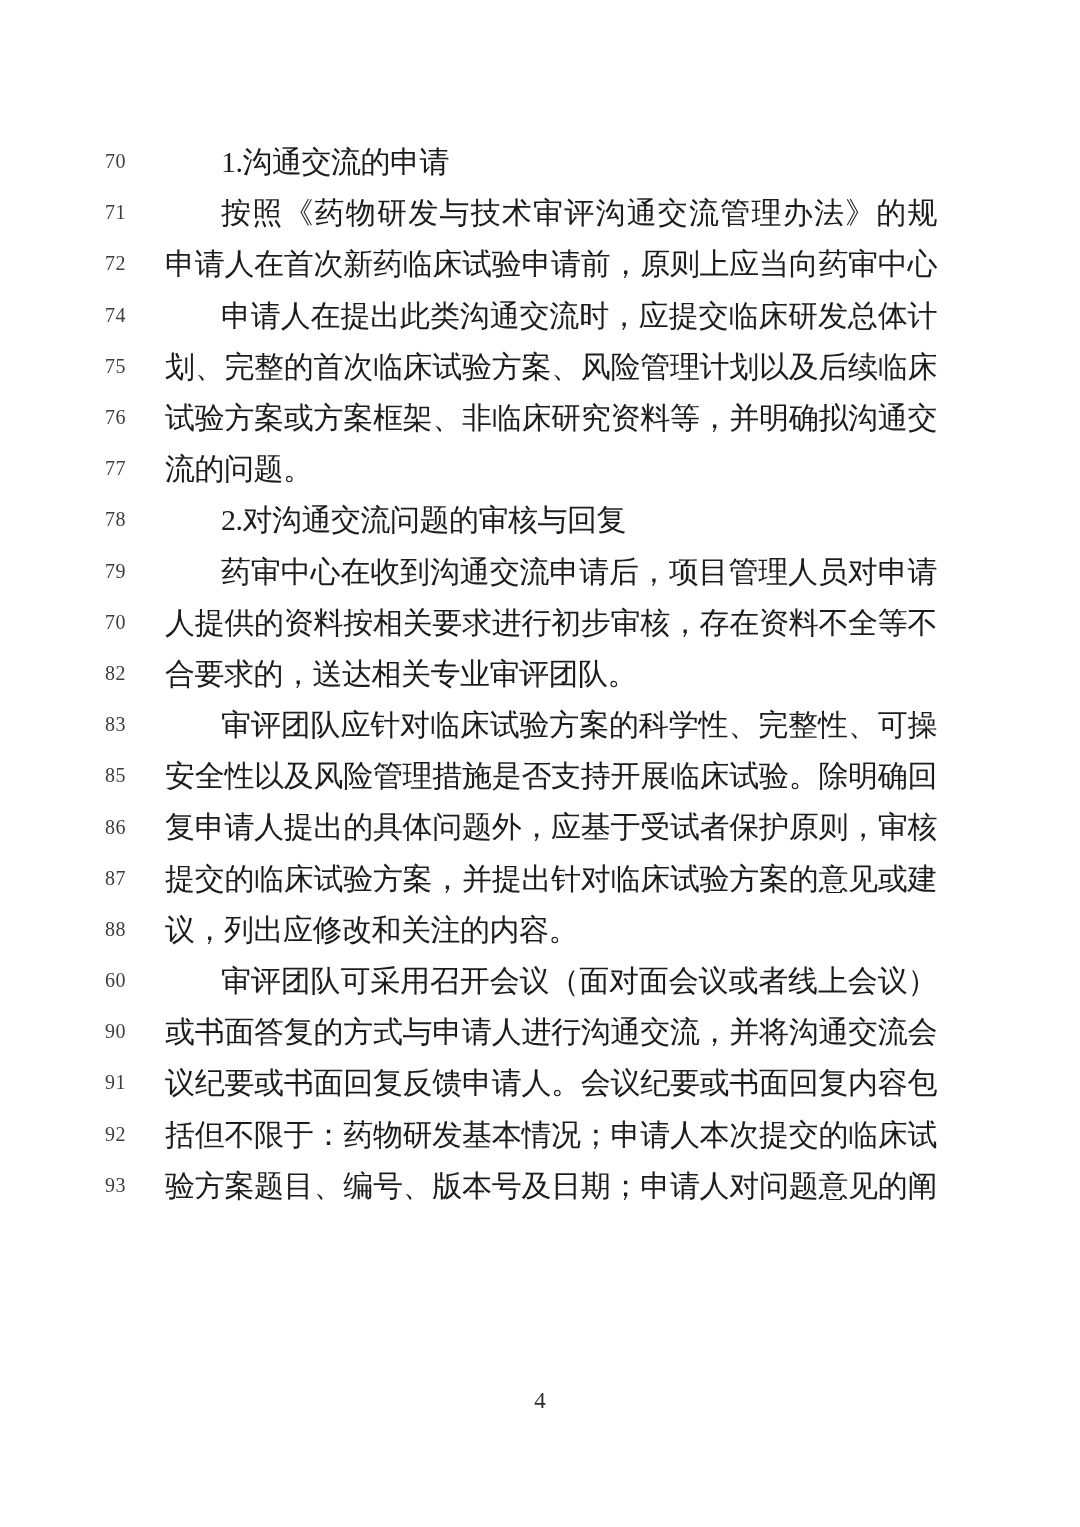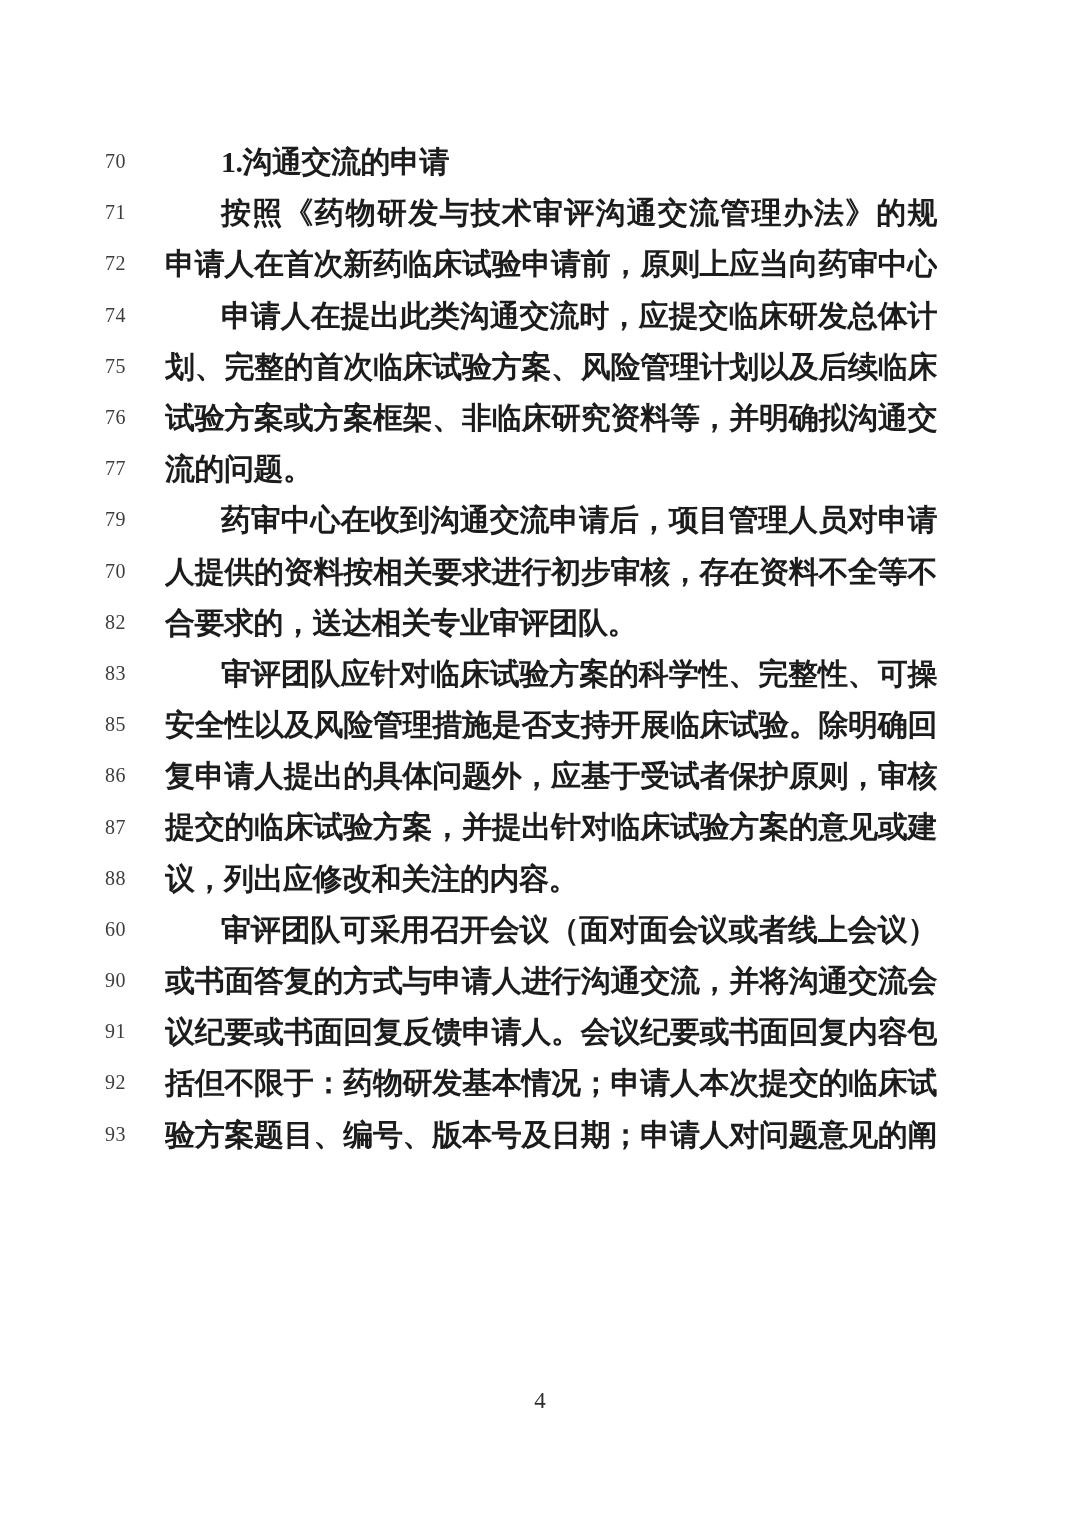--- a/index.html
+++ b/index.html
@@ -35,21 +35,20 @@
   .txt {
     flex: 0 0 772px;
     width: 772px;
     height: 51.2px;
     line-height: 51.2px;
     overflow: hidden;
     font-size: 30px;
     color: #1c1c1c;
     letter-spacing: -0.5px;
     text-align: left;
-    font-weight: bold;
   }
   .txt.indent {
     text-indent: 56px;
   }
   .txt.fill {
     text-align: justify;
     text-align-last: justify;
   }
   .page-num {
     position: absolute;
@@ -94,20 +93,24 @@
   <div class="row">
     <span class="num">76</span>
     <span class="txt fill">试验方案或方案框架、非临床研究资料等，并明确拟沟通交</span>
   </div>
 
   <div class="row">
     <span class="num">77</span>
     <span class="txt">流的问题。</span>
   </div>
 
+  <div class="row">
+    <span class="num">78</span>
+    <span class="txt indent">2.对沟通交流问题的审核与回复</span>
+  </div>
 
   <div class="row">
     <span class="num">79</span>
     <span class="txt indent fill">药审中心在收到沟通交流申请后，项目管理人员对申请</span>
   </div>
 
   <div class="row">
     <span class="num">70</span>
     <span class="txt fill">人提供的资料按相关要求进行初步审核，存在资料不全等不</span>
   </div>

